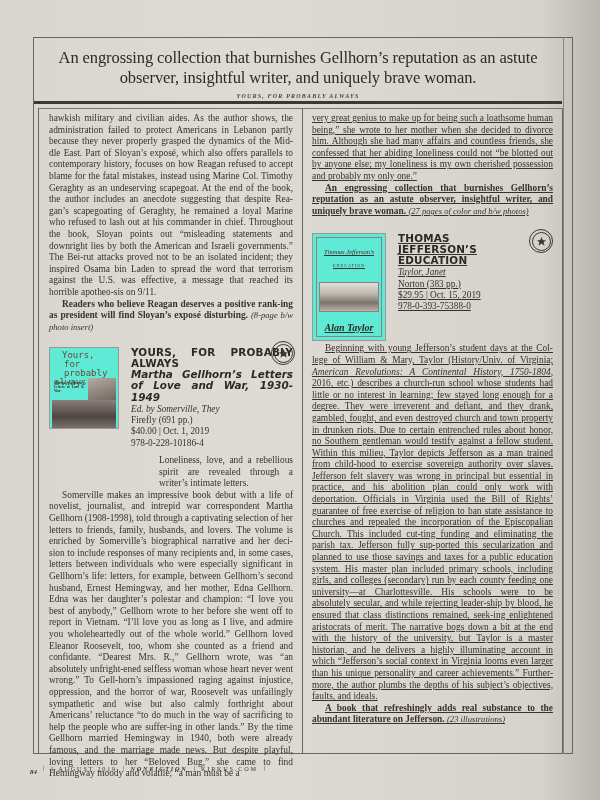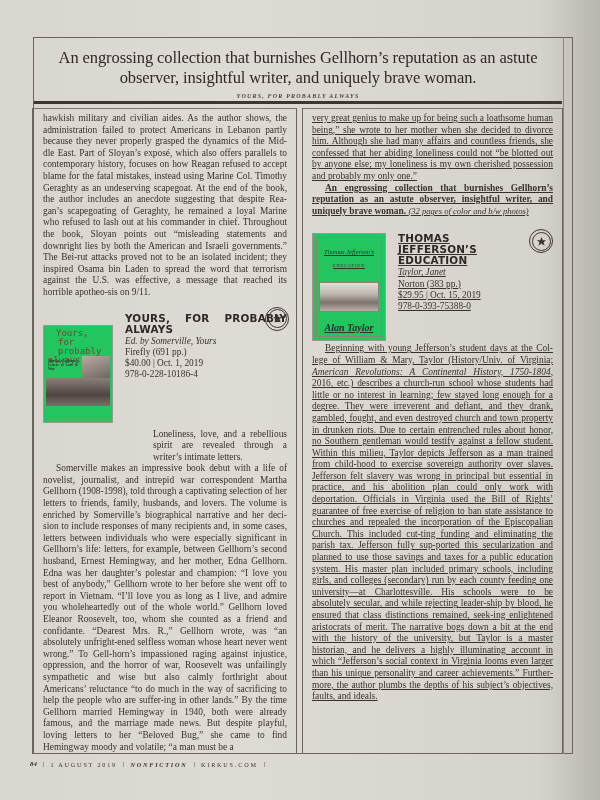--- a/index.html
+++ b/index.html
@@ -32,37 +32,37 @@
     letter-spacing: -0.1px;
   }
   .pullquote .source {
     font-size: 6px; font-style: italic; font-weight: bold; letter-spacing: 1.2px;
     text-transform: uppercase; margin-top: 5px; color: #4a4440;
   }
   .col {
     position: absolute; top: 108px; height: 646px;
     border: 1px solid #6a6460; border-top: 1px solid #7a7470;
   }
-  .col-left { left: 32px; width: 265px; }
+  .col-left { left: 38px; width: 265px; }
   .col-right { left: 302px; width: 261px; }
   .body-text {
     font-size: 9.4px; line-height: 11.6px; text-align: justify;
     hyphens: manual; color: #3a302e;
   }
   .body-text p { text-indent: 13px; }
   .body-text p.noindent { text-indent: 0; }
   .verdict { font-weight: bold; }
   .italic { font-style: italic; font-size: 8.6px; }
 
   .review-head { position: relative; display: flex; margin-top: 14px; }
   .cover {
-    flex: 0 0 auto; border: 1px solid #9e9790; background: #22c55e;
+    flex: 0 0 auto; border: 1px solid #9e9790; background: #5eead4;
     position: relative; overflow: hidden;
   }
-  .cover-gellhorn { width: 70px; height: 98px; margin-top: 12px; }
+  .cover-gellhorn { width: 70px; height: 82px; margin-top: 0; }
   .cover-jefferson { width: 74px; height: 108px; padding: 3px; }
   .meta { flex: 1; padding-left: 12px; font-size: 9.3px; line-height: 11.3px; color: #3a302e; }
   .meta .title {
     font-family: "DejaVu Sans", "Liberation Sans", sans-serif; font-weight: bold;
     font-size: 10.4px; line-height: 11px; color: #2e2826; text-transform: uppercase;
     letter-spacing: 0.2px;
   }
   .meta .subtitle {
     font-family: "DejaVu Sans", "Liberation Sans", sans-serif; font-weight: bold; font-style: italic;
     font-size: 10.4px; line-height: 11.2px; color: #2e2826;
@@ -75,21 +75,21 @@
   }
   .star-badge::before {
     content: ""; position: absolute; width: 17px; height: 17px; border-radius: 50%;
     border: 1.2px solid #3c3532;
   }
   .star-badge svg { width: 11px; height: 11px; position: relative; }
   .footer {
     position: absolute; left: 30px; top: 760px; font-size: 6.2px; letter-spacing: 1.8px;
     color: #3a3330; text-transform: uppercase; display: flex; gap: 6px; align-items: center;
   }
-  .footer .pg { font-style: italic; font-weight: bold; font-size: 7px; letter-spacing: 0; }
+  .footer .pg { font-style: italic; font-weight: bold; font-size: 7px; letter-spacing: 0; margin-top: 8px; }
   .footer .sec { font-style: italic; font-weight: bold; }
   .footer .sep { font-size: 7px; letter-spacing: 0; }
 
   .gcover-title { font-size: 9px; line-height: 9px; color: #6b4a3a; padding: 3px 4px 0 4px; font-family: "DejaVu Sans Mono", monospace; }
   .gcover-photo1 { position: absolute; left: 38px; top: 30px; width: 28px; height: 24px; background: linear-gradient(160deg, #b6aca4, #6e625c); }
   .gcover-sub { position: absolute; left: 4px; top: 33px; width: 30px; font-size: 3.5px; line-height: 4px; color: #3a302e; font-weight: bold; }
   .gcover-photo2 { position: absolute; left: 2px; top: 52px; width: 64px; height: 28px; background: linear-gradient(180deg, #8a7f78 0%, #4f4641 60%, #7b706a 100%); }
   .jcover-inner { border: 1px solid #8a837c; height: 100%; position: relative; text-align: center; }
   .jcover-title { font-style: italic; font-size: 6.5px; margin-top: 8px; color: #3a302e; }
   .jcover-sub { font-size: 4px; letter-spacing: 1px; margin-top: 2px; color: #3a302e; }
@@ -105,55 +105,57 @@
   <div class="frame-right-edge"></div>
 
   <div class="pullquote">
     <div class="quote">An engrossing collection that burnishes Gellhorn’s reputation as an astute observer, insightful writer, and uniquely brave woman.</div>
     <div class="source">YOURS, FOR PROBABLY ALWAYS</div>
   </div>
 
   <div class="col col-left">
     <div class="body-text" style="position:absolute;left:10px;top:4px;width:244px;">
       <p class="noindent">hawkish military and civilian aides. As the author shows, the administration failed to protect Americans in Lebanon partly because they never properly grasped the dynamics of the Mid-dle East. Part of Sloyan’s exposé, which also offers parallels to contemporary history, focuses on how Reagan refused to accept blame for the fatal mistakes, instead using Marine Col. Timothy Geraghty as an undeserving scapegoat. At the end of the book, the author includes an anecdote suggesting that despite Rea-gan’s scapegoating of Geraghty, he remained a loyal Marine who refused to lash out at his commander in chief. Throughout the book, Sloyan points out “misleading statements and downright lies by both the American and Israeli governments.” The Bei-rut attacks proved not to be an isolated incident; they inspired Osama bin Laden to spread the word that terrorism against the U.S. was effective, a message that reached its horrible apotheo-sis on 9/11.</p>
+      <p><span class="verdict">Readers who believe Reagan deserves a positive rank-ing as president will find Sloyan’s exposé disturbing.</span> <span class="italic">(8-page b/w photo insert)</span></p>
 
       <div class="review-head">
         <div class="cover cover-gellhorn">
           <div class="gcover-title">
             <div style="padding-left:8px;">Yours,</div>
             <div style="padding-left:10px;">for probably</div>
             <div>always</div>
           </div>
           <div class="gcover-sub">Martha Gellhorn's Letters of Love &amp; War</div>
           <div class="gcover-photo1"></div>
           <div class="gcover-photo2"></div>
         </div>
         <div class="meta">
           <div class="title">YOURS, FOR PROBABLY ALWAYS</div>
-          <div class="author">Ed. by Somerville, Yours</div>
+          <div class="subtitle">Martha Gellhorn’s Letters of Love and War, 1930-1949</div>
+          <div class="author">Ed. by Somerville, They</div>
           <div>Firefly (691 pp.)</div>
           <div>$40.00 | Oct. 1, 2019</div>
           <div>978-0-228-10186-4</div>
         </div>
         <div class="star-badge" style="right:-2px; top:-6px;">
           <svg viewBox="0 0 24 24">
               <polygon points="12,2 14.9,9 22,9 16.5,13.6 18.6,21 12,16.6 5.4,21 7.5,13.6 2,9 9.1,9" fill="#3c3532"></polygon>
             </svg>
         </div>
       </div>
 
       <p style="text-indent:0; padding-left:110px; margin-top:6px;">Loneliness, love, and a rebellious spirit are revealed through a writer’s intimate letters.</p>
       <p>Somerville makes an impressive book debut with a life of novelist, journalist, and intrepid war correspondent Martha Gellhorn (1908-1998), told through a captivating selection of her letters to friends, family, husbands, and lovers. The volume is enriched by Somerville’s biographical narrative and her deci-sion to include responses of many recipients and, in some cases, letters between individuals who were especially significant in Gellhorn’s life: letters, for example, between Gellhorn’s second husband, Ernest Hemingway, and her mother, Edna Gellhorn. Edna was her daughter’s polestar and champion: “I love you best of anybody,” Gellhorn wrote to her before she went off to report in Vietnam. “I’ll love you as long as I live, and admire you wholeheartedly out of the whole world.” Gellhorn loved Eleanor Roosevelt, too, whom she counted as a friend and confidante. “Dearest Mrs. R.,” Gellhorn wrote, was “an absolutely unfright-ened selfless woman whose heart never went wrong.” To Gell-horn’s impassioned raging against injustice, oppression, and the horror of war, Roosevelt was unfailingly sympathetic and wise but also calmly forthright about Americans’ reluctance “to do much in the way of sacrificing to help the people who are suffer-ing in other lands.” By the time Gellhorn married Hemingway in 1940, both were already famous, and the marriage made news. But despite playful, loving letters to her “Beloved Bug,” she came to find Hemingway moody and volatile; “a man must be a</p>
     </div>
   </div>
 
   <div class="col col-right">
     <div class="body-text" style="position:absolute;left:9px;top:4px;width:241px;text-decoration:underline;">
       <p class="noindent">very great genius to make up for being such a loathsome human being,” she wrote to her mother when she decided to divorce him. Although she had many affairs and countless friends, she confessed that her abiding loneliness could not “be blotted out by anyone else; my loneliness is my own cherished possession and probably my only one.”</p>
-      <p><span class="verdict">An engrossing collection that burnishes Gellhorn’s reputation as an astute observer, insightful writer, and uniquely brave woman.</span> <span class="italic">(32 pages of color and b/w photos)</span></p>
+      <p><span class="verdict">An engrossing collection that burnishes Gellhorn’s reputation as an astute observer, insightful writer, and uniquely brave woman.</span> <span class="italic">(27 pages of color and b/w photos)</span></p>
 
       <div class="review-head" style="margin-top:16px;">
         <div class="cover cover-jefferson">
           <div class="jcover-inner">
             <div class="jcover-title">Thomas Jefferson’s</div>
             <div class="jcover-sub">EDUCATION</div>
             <div class="jcover-img"></div>
             <div class="jcover-author">Alan Taylor</div>
           </div>
         </div>
@@ -165,20 +167,21 @@
           <div>978-0-393-75388-0</div>
         </div>
         <div class="star-badge" style="right:0px; top:-4px;">
           <svg viewBox="0 0 24 24">
               <polygon points="12,2 14.9,9 22,9 16.5,13.6 18.6,21 12,16.6 5.4,21 7.5,13.6 2,9 9.1,9" fill="#3c3532"></polygon>
             </svg>
         </div>
       </div>
 
       <p style="margin-top:2px;"><span>Beginning with young Jefferson’s student days at the Col-lege of William &amp; Mary, Taylor (History/Univ. of Virginia; </span><span style="font-style:italic;">American Revolutions: A Continental History, 1750-1804</span><span>, 2016, etc.) describes a church-run school whose students had little or no interest in learning; few stayed long enough for a degree. They were irreverent and defiant, and they drank, gambled, fought, and even destroyed church and town property in drunken riots. Due to certain entrenched rules about honor, no Southern gentleman would testify against a fellow student. Within this milieu, Taylor depicts Jefferson as a man trained from child-hood to exercise sovereign authority over slaves. Jefferson felt slavery was wrong in principal but essential in practice, and his abolition plan could only work with deportation. Officials in Virginia used the Bill of Rights’ guarantee of free exercise of religion to ban state assistance to churches and repealed the incorporation of the Episcopalian Church. This included cut-ting funding and eliminating the parish tax. Jefferson fully sup-ported this secularization and planned to use those savings and taxes for a public education system. His master plan included primary schools, including girls, and colleges (secondary) run by each county feeding one university—at Charlottesville. His schools were to be absolutely secular, and while rejecting leader-ship by blood, he ensured that class distinctions remained, seek-ing enlightened aristocrats of merit. The narrative bogs down a bit at the end with the history of the university, but Taylor is a master historian, and he delivers a highly illuminating account in which “Jefferson’s social context in Virginia looms even larger than his unique personality and career achievements.” Further-more, the author plumbs the depths of his subject’s objectives, faults, and ideals.</span></p>
+      <p><span class="verdict">A book that refreshingly adds real substance to the abundant literature on Jefferson.</span> <span class="italic">(23 illustrations)</span></p>
     </div>
   </div>
 
   <div class="footer">
     <span class="pg">84</span>
     <span class="sep">|</span>
     <span>1 AUGUST 2019</span>
     <span class="sep">|</span>
     <span class="sec">NONFICTION</span>
     <span class="sep">|</span>

